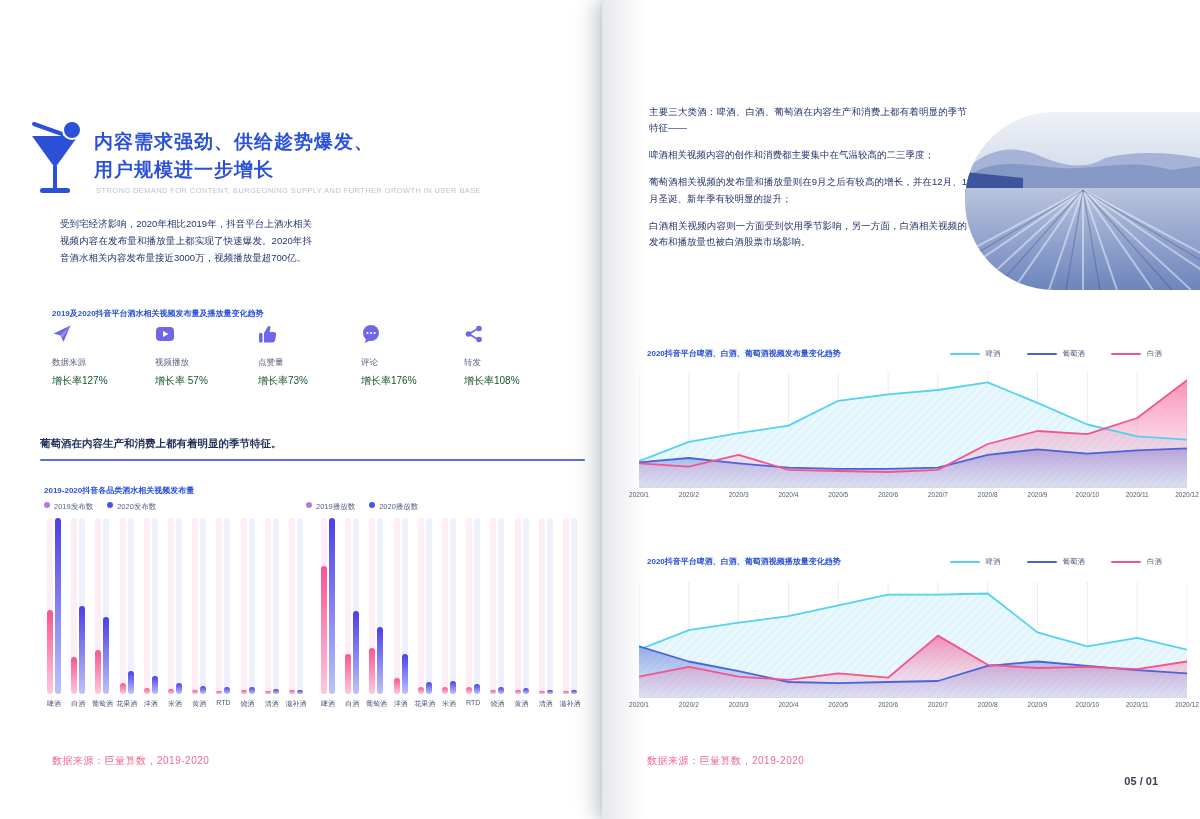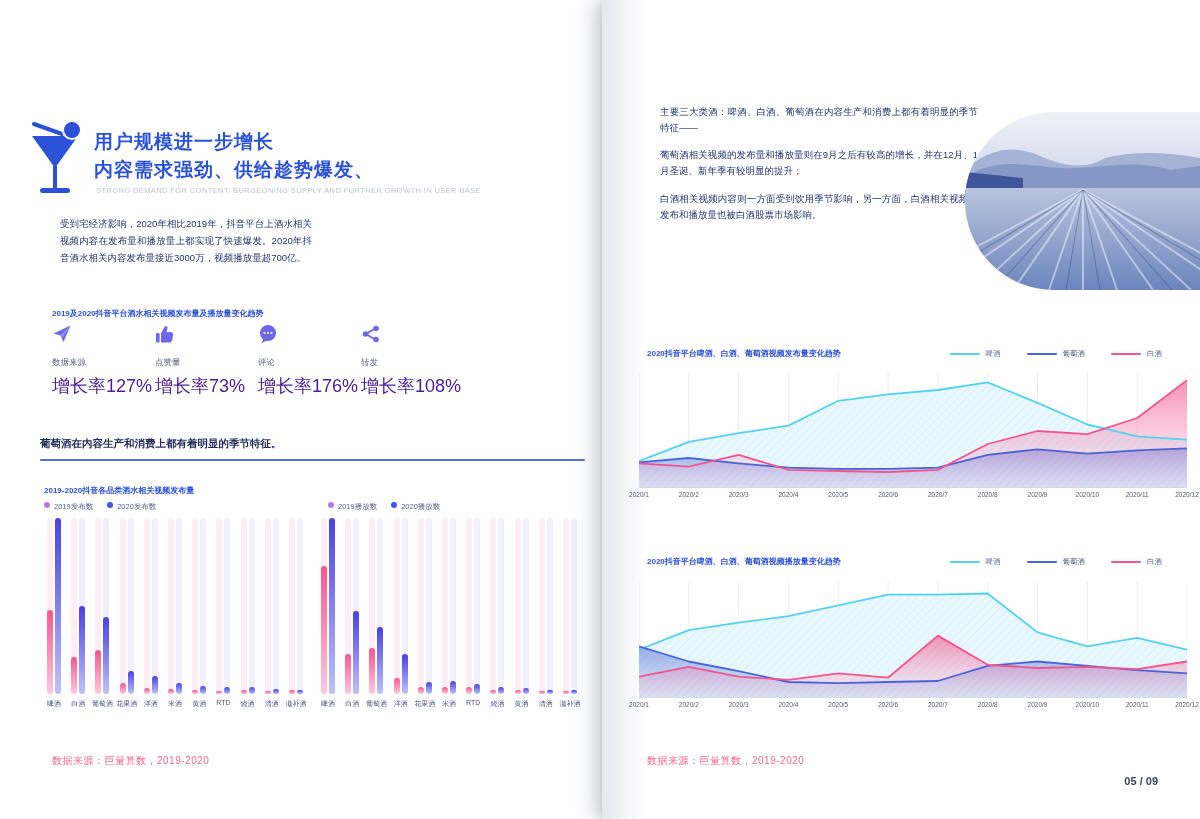--- a/index.html
+++ b/index.html
@@ -19,43 +19,43 @@
   .subtitle-en { position:absolute; left:96px; top:186px; color:var(--muted-gray);
     font-size:7.5px; letter-spacing:.4px; }
   .intro-col { position:absolute; top:215px; width:252px; font-size:9.5px; line-height:1.8;
     color:var(--text-navy); text-align:justify; }
   .intro-col.c1 { left:60px; } .intro-col.c2 { left:312px; }
   .stats-header { position:absolute; left:52px; top:308px; font-size:8px; font-weight:bold; color:var(--accent-blue); }
   .stats-row { position:absolute; left:52px; top:324px; width:515px; display:flex; }
   .stat { width:103px; }
   .stat-icon { width:20px; height:20px; }
   .stat-label { margin-top:9px; font-size:8.5px; color:#5a6380; }
-  .stat-value { margin-top:5px; font-size:18px; color:#4c1d95; }
+  .stat-value { margin-top:5px; font-size:10px; color:#14532d; }
   .highlight { position:absolute; left:40px; top:437px; font-size:10.5px; font-weight:bold; color:#1f2d58; }
   .hl-rule { position:absolute; left:40px; top:459px; width:545px; height:2px; background:var(--underline-blue); border-radius:2px; }
   .bar-title { position:absolute; left:44px; top:485px; font-size:8px; font-weight:bold; color:var(--accent-blue); }
   .bar-legend { position:absolute; top:502px; display:flex; gap:14px; font-size:7.5px; color:#55608a; align-items:center; }
-  .bar-legend.l1 { left:44px; } .bar-legend.l2 { left:328px; }
+  .bar-legend.l1 { left:44px; } .bar-legend.l2 { left:306px; }
   .dot { display:inline-block; width:6px; height:6px; border-radius:50%; margin-right:4px; vertical-align:1px; }
   .bar-chart { position:absolute; top:518px; width:266px; display:flex; }
   .bar-chart.b1 { left:42px; } .bar-chart.b2 { left:316px; }
   .bar-col { width:24.2px; display:flex; flex-direction:column; align-items:center; }
   .pair { height:176px; display:flex; gap:2px; align-items:flex-end; }
   .track { position:relative; width:6px; height:100%; border-radius:3px; }
   .t-pink { background:var(--track-pink); } .t-blue { background:var(--track-blue); }
   .bar { position:absolute; bottom:0; left:0; width:100%; border-radius:3px; }
   .b-pink { background:linear-gradient(to top, var(--bar-pink-bottom), var(--bar-pink-top)); }
   .b-blue { background:linear-gradient(to top, var(--bar-blue-bottom), var(--bar-blue-top)); }
   .cat { margin-top:5px; font-size:7px; color:var(--axis-label); white-space:nowrap; }
   .footer { position:absolute; top:754px; font-size:10px; color:var(--footer-pink); letter-spacing:.5px; }
   .footer.fl { left:52px; } .footer.fr { left:45px; }
   .page-number { position:absolute; right:42px; top:775px; font-size:11px; font-weight:bold; color:var(--page-num); }
 
   
-  .r-paragraphs { position:absolute; left:58px; top:104px; width:318px; }
+  .r-paragraphs { position:absolute; left:47px; top:104px; width:318px; }
   .r-paragraphs p { font-size:9.5px; line-height:1.7; color:var(--text-navy); text-align:justify; margin-bottom:11px; }
   .photo { position:absolute; left:363px; top:112px; width:235px; height:178px;
     border-radius:95px 0 0 95px; overflow:hidden; }
   .trend-head { position:absolute; left:45px; width:515px; display:flex; align-items:center; }
   .trend-head.h1 { top:348px;gap:28px; } .trend-head.h2 { top:556px; }
   .trend-title { font-size:8px; font-weight:bold; color:var(--accent-blue); flex:0 0 auto; }
   .trend-legend { margin-left:auto; display:flex; gap:26px; align-items:center; }
   .tl-item { display:flex; align-items:center; gap:6px; font-size:7.5px; color:#55608a; }
   .tl-line { width:30px; height:2px; border-radius:1px; }
   .area-wrap { position:absolute; left:37px; width:548px; height:120px; }
@@ -76,37 +76,45 @@
       <svg width="62" height="86" viewBox="0 0 62 86" fill="none">
         <path d="M4 18 H50 L27 50 Z" fill="var(--accent-blue)"></path>
         <rect x="25" y="48" width="4" height="22" fill="var(--accent-blue)"></rect>
         <rect x="12" y="70" width="30" height="5" rx="2.5" fill="var(--accent-blue)"></rect>
         <line x1="6" y1="6" x2="34" y2="16" stroke="var(--accent-blue)" stroke-width="4" stroke-linecap="round"></line>
         <circle cx="44" cy="12" r="9" fill="var(--accent-blue)" stroke="#fff" stroke-width="2"></circle>
       </svg>
     </div>
 
     <div class="title-block">
+      <div>内容需求强劲、供给趁势爆发、</div>
       <div>用户规模进一步增长</div>
-      <div>内容需求强劲、供给趁势爆发、</div>
     </div>
     <div class="subtitle-en">STRONG DEMAND FOR CONTENT, BURGEONING SUPPLY AND FURTHER GROWTH IN USER BASE</div>
 
     <div class="intro-col c1">受到宅经济影响，2020年相比2019年，抖音平台上酒水相关视频内容在发布量和播放量上都实现了快速爆发。2020年抖音酒水相关内容发布量接近3000万，视频播放量超700亿。</div>
 
     <div class="stats-header">2019及2020抖音平台酒水相关视频发布量及播放量变化趋势</div>
 
     <div class="stats-row">
       <div class="stat">
         <svg class="stat-icon" viewBox="0 0 20 20">
           <path d="M1.5 9.5 L18.5 1.5 L11.5 18 L8.5 11.5 Z" fill="var(--icon-purple)"></path>
           <path d="M8.5 11.5 L18.5 1.5 L10.5 13.5 Z" fill="#9a93f2"></path>
         </svg>
         <div class="stat-label">数据来源</div>
         <div class="stat-value">增长率127%</div>
+      </div>
+      <div class="stat">
+        <svg class="stat-icon" viewBox="0 0 20 20">
+          <rect x="1" y="3" width="18" height="14" rx="4" fill="var(--icon-purple)"></rect>
+          <path d="M8 7 L13.5 10 L8 13 Z" fill="#fff"></path>
+        </svg>
+        <div class="stat-label">视频播放</div>
+        <div class="stat-value">增长率 57%</div>
       </div>
       <div class="stat">
         <svg class="stat-icon" viewBox="0 0 20 20">
           <rect x="1" y="9" width="3.6" height="9.5" rx="1.2" fill="var(--icon-purple)"></rect>
           <path d="M6 18.5 h8.2 c1.6 0 2.8-.9 3-2.4 l.9-5.2 c.2-1.6-.9-2.9-2.5-2.9 h-4 l.9-4.2 c.3-1.5-1.8-2.6-2.8-1.1 L6 9 Z" fill="var(--icon-purple)"></path>
         </svg>
         <div class="stat-label">点赞量</div>
         <div class="stat-value">增长率73%</div>
       </div>
       <div class="stat">
@@ -395,20 +403,21 @@
       </div>
 
     <div class="footer fl">数据来源：巨量算数，2019-2020</div>
   </div>
 
   <div class="page page-right">
     <div class="fold"></div>
 
     <div class="r-paragraphs">
       <p>主要三大类酒：啤酒、白酒、葡萄酒在内容生产和消费上都有着明显的季节特征——</p>
+      <p>啤酒相关视频内容的创作和消费都主要集中在气温较高的二三季度；</p>
       <p>葡萄酒相关视频的发布量和播放量则在9月之后有较高的增长，并在12月、1月圣诞、新年季有较明显的提升；</p>
       <p>白酒相关视频内容则一方面受到饮用季节影响，另一方面，白酒相关视频的发布和播放量也被白酒股票市场影响。</p>
     </div>
 
     <div class="photo">
       <svg viewBox="0 0 235 178" preserveAspectRatio="none" width="100%" height="100%">
         <defs>
           <linearGradient id="skyg" x1="0" y1="0" x2="0" y2="1">
             <stop offset="0" stop-color="#eef1f7"></stop>
               <stop offset="1" stop-color="#ccd5e8"></stop>
@@ -579,15 +588,15 @@
         <span class="xlab" style="left: 45.4545%;">2020/6</span>
         <span class="xlab" style="left: 54.5455%;">2020/7</span>
         <span class="xlab" style="left: 63.6364%;">2020/8</span>
         <span class="xlab" style="left: 72.7273%;">2020/9</span>
         <span class="xlab" style="left: 81.8182%;">2020/10</span>
         <span class="xlab" style="left: 90.9091%;">2020/11</span>
         <span class="xlab" style="left: 100%;">2020/12</span>
       </div>
 
     <div class="footer fr">数据来源：巨量算数，2019-2020</div>
-    <div class="page-number">05 / 09</div>
+    <div class="page-number">05 / 01</div>
   </div>
 </div>
 
 </body></html>

